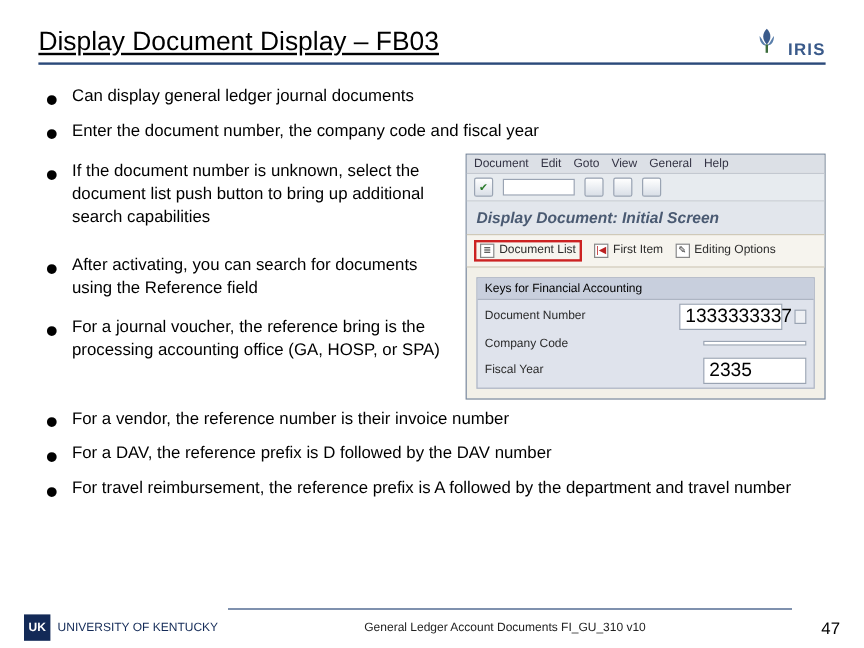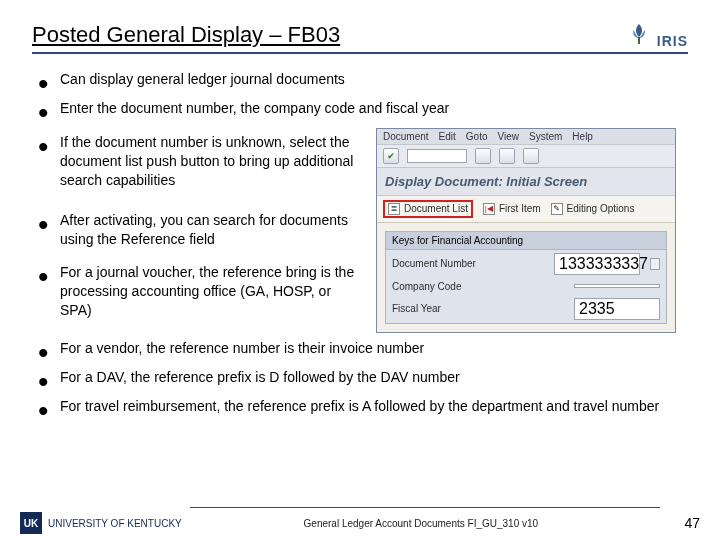--- a/index.html
+++ b/index.html
@@ -12,21 +12,21 @@
   .header {
     position: absolute; top: 20px; left: 32px; right: 32px;
     border-bottom: 2px solid #2b4a7a;
     padding-bottom: 4px;
     display: flex; align-items: flex-end; justify-content: space-between;
   }
   .title { font-size: 22px; text-decoration: underline; color:#000;}
   .iris-logo { display:flex; align-items:flex-end; gap:4px; font-size:9px; color:#555;}
   .iris-logo svg { }
   .body {
-    position: absolute; top: 70px; left: 32px; right: 44px;
+    position: absolute; top: 70px; left: 32px; right: 32px;
   }
   ul.bullets { list-style:none; }
   ul.bullets li { position: relative; padding-left: 28px; margin-bottom: 10px; line-height:1.35; font-size:14px;}
   ul.bullets li::before {
     content: "•"; position:absolute; left:6px; top:-6px;
     font-size: 30px; color:#000;
   }
   .with-app { display:flex; gap:16px; align-items:flex-start; }
   .with-app ul { flex:1; }
   .app {
@@ -55,21 +55,21 @@
   .footer-row{ display:flex; align-items:center; justify-content:flex-end; padding:0 20px;}
   .uk-logo { display:flex; align-items:center; gap:6px; color:#132a57; font-size:10px;}
   .uk-logo .badge{ width:22px;height:22px;background:#132a57;color:#fff;display:flex;align-items:center;justify-content:center;font-weight:bold;font-size:10px;}
   .footer .mid{ flex:1; text-align:center; font-size:10px; color:#222;}
   .footer .pg{ font-size:14px; color:#000; width:40px; text-align:right;}
 </style>
 </head>
 <body>
 
 <div class="header">
-  <div class="title">Posted General Display – FB03</div>
+  <div class="title">Display Document Display – FB03</div>
   <div class="iris-logo">
     <svg width="28" height="28" viewBox="0 0 28 28">
       <path d="M14 4 C10 8 10 13 14 17 C18 13 18 8 14 4 Z" fill="#3a5a8a"></path>
       <path d="M8 10 C8 16 11 18 14 18 C11 16 10 12 8 10 Z" fill="#5a7fab"></path>
       <path d="M20 10 C20 16 17 18 14 18 C17 16 18 12 20 10 Z" fill="#5a7fab"></path>
       <rect x="13" y="17" width="2" height="7" fill="#3b6b3b"></rect>
     </svg>
     <div style="line-height:1;">
       <div style="font-size:14px;font-weight:bold;color:#3a5a8a;letter-spacing:1px;">IRIS</div>
     </div>
@@ -86,21 +86,21 @@
       <li style="margin-bottom:22px;">If the document number is unknown, select the document list push button to bring up additional search capabilities</li>
       <li style="margin-bottom:14px;">After activating, you can search for documents using the Reference field</li>
       <li>For a journal voucher, the reference bring is the processing accounting office (GA, HOSP, or SPA)</li>
     </ul>
     <div class="app">
       <div class="menubar">
         <span>Document</span>
         <span>Edit</span>
         <span>Goto</span>
         <span>View</span>
-        <span>System</span>
+        <span>General</span>
         <span>Help</span>
       </div>
       <div class="toolbar">
         <div class="tb-btn">✔</div>
         <div style="flex:0 0 60px;height:14px;border:1px solid #9aa4b3;background:#fff;"></div>
         <div class="tb-btn"></div>
         <div class="tb-btn"></div>
         <div class="tb-btn"></div>
       </div>
       <div class="screentitle">Display Document: Initial Screen</div>

